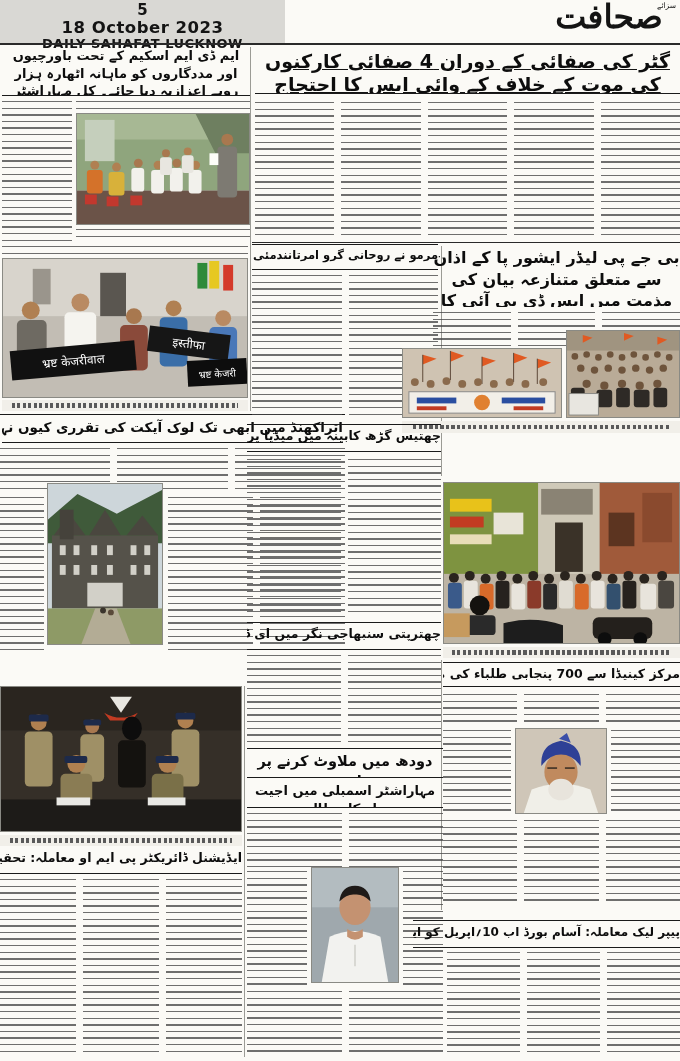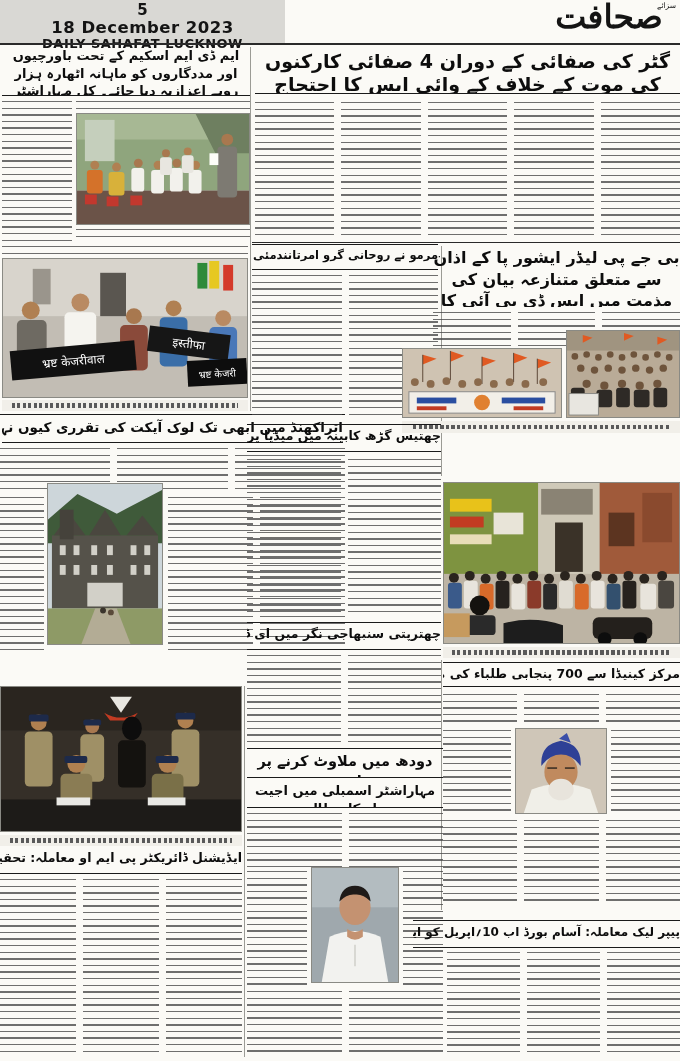--- a/index.html
+++ b/index.html
@@ -24,21 +24,21 @@
   .masthead{direction:rtl;text-align:center;font-family:"DejaVu Serif",serif;font-weight:bold;font-size:33px;line-height:1.05;}
   .edition{position:absolute;top:1px;right:2px;font-size:7.5px;direction:rtl;}
 </style>
 </head>
 <body>
 
 <div id="page">
 
   <div class="abs hdr-left" style="left:0;top:0;width:285px;height:43px;">
     <div class="hdr-num">5</div>
-    <div class="hdr-date">18 December 2023</div>
+    <div class="hdr-date">18 October 2023</div>
     <div class="hdr-name">DAILY SAHAFAT LUCKNOW</div>
   </div>
   <div class="abs" style="left:540px;top:0;width:138px;height:43px;">
     <div class="edition">سزائے</div>
     <div class="masthead" style="">صحافت</div>
   </div>
   <div class="hline" style="left:0;top:43px;width:680px;height:2px;"></div>
 
   <div class="vline" style="left:250px;top:47px;height:364px;"></div>
   <div class="vline" style="left:244px;top:686px;height:371px;"></div>
@@ -77,21 +77,21 @@
           <rect x="30" y="84" width="12" height="10" fill="#c2382e"></rect>
           <rect x="54" y="83" width="12" height="10" fill="#c2382e"></rect>
         <circle cx="152" cy="26" r="6" fill="#a8784f"></circle>
         <rect x="142" y="33" width="20" height="52" rx="4" fill="#7d7a72"></rect>
         <rect x="134" y="40" width="9" height="12" fill="#fdfdf8"></rect>
       </svg>
     </div>
     <div class="abs sim" style="left:74px;top:182px;width:174px;height:12px;"></div>
   </div>
 
-  <div class="abs" style="left:255px;top:46px;width:425px;height:194px;">
+  <div class="abs" style="left:255px;top:46px;width:425px;height:194px;text-decoration:underline;">
     <div class="hl rb" style="width:425px;height:48px;font-size:19px;line-height:1.2;padding-top:4px;box-sizing:border-box;">گٹر کی صفائی کے دوران 4 صفائی کارکنوں کی موت کے خلاف کے وائی ایس کا احتجاج</div>
     <div class="cols" style="position:absolute;left:0;top:56px;width:425px;height:138px;">
       <div class="sim"></div>
       <div class="sim"></div>
       <div class="sim"></div>
       <div class="sim"></div>
       <div class="sim"></div>
     </div>
   </div>
 

